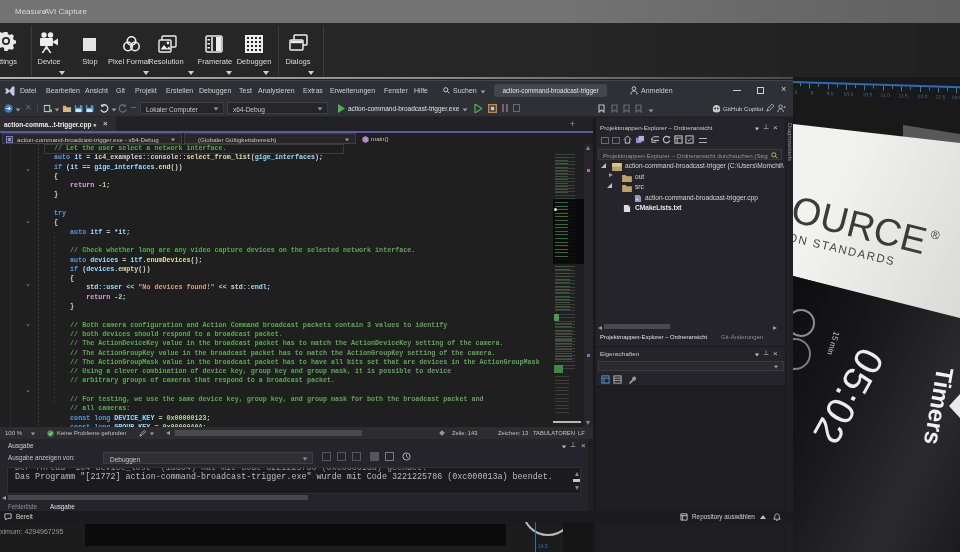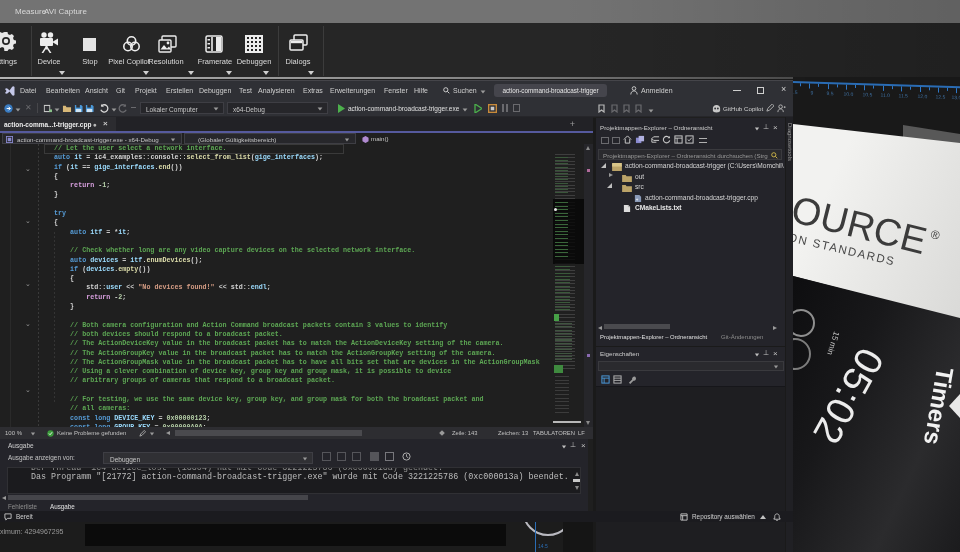--- a/index.html
+++ b/index.html
@@ -31,21 +31,21 @@
 #code{left:0;top:27px;width:553px;height:283px;overflow:hidden;background:#1f1f1f}
 #codepre{position:absolute;left:38px;top:0;font:bold 6.7px/9.3px "Liberation Mono",monospace;color:#d4d4d4;white-space:pre}
 .c{color:#5da754}.k{color:#569cd6}.r{color:#d8a0df}.v{color:#9cdcfe}.f{color:#dcdcaa}.s{color:#d69d85}.n{color:#b5cea8}.o{color:#c8c8c8}
 #minimap{left:553px;top:27px;width:31px;height:283px;background:#1f1f1f}
 #vscroll{left:584px;top:27px;width:9px;height:283px;background:#26262a}
 #edstatus{left:0;top:310px;width:593px;height:12px;background:#2d2d31;font-size:6px;color:#c0c0c0}
 
 #outpanel{left:0;top:358px;width:588px;height:72px;background:#24242a}
 #outpanel .hd{font-size:6.5px;color:#cfcfcf}
 #outbox{left:7px;top:27.5px;width:574px;height:27px;background:#1b1b1e;border:1px solid #303034;overflow:hidden}
-#outbox pre{position:absolute;left:23px;top:-3.5px;font:8.4px/8.6px "Liberation Mono",monospace;color:#bdbdbd}
+#outbox pre{position:absolute;left:7px;top:-3.5px;font:8.4px/8.6px "Liberation Mono",monospace;color:#bdbdbd}
 
 #rpanel{left:593px;top:37px;width:192px;height:472px;background:#24242a;border-left:3px solid #1a1a1a}
 .ph{font-size:6.2px;color:#cfcfcf}
 .tree{font-size:6.6px;color:#d6d6d6}
 #dstrip{left:785px;top:36px;width:8px;height:473px;background:#202024;border-left:1px solid #1a1a1a}
 #statusbar{left:0;top:430px;width:793px;height:11px;background:#1b1b1f;font-size:6.4px;color:#d0d0d0}
 
 #botbg{left:0;top:521px;width:793px;height:31px;background:#1c1c1c;overflow:hidden}
 </style></head>
 <body>
@@ -81,21 +81,21 @@
   <div class="a" style="left:83px;top:38px;width:13px;height:13px;background:#e4e4e4"></div>
   <div class="a tb-lab" style="left:74px;width:32px">Stop</div>
 
   <svg class="a" style="left:122px;top:35px" width="19" height="18" viewBox="0 0 19 18">
         <g fill="none" stroke="#ededed" stroke-width="1.6">
           <circle cx="9.5" cy="6" r="4.2"></circle>
           <circle cx="6" cy="11.5" r="4.2"></circle>
           <circle cx="13" cy="11.5" r="4.2"></circle>
         </g>
       </svg>
-  <div class="a tb-lab" style="left:104px;width:50px">Pixel Copilot</div>
+  <div class="a tb-lab" style="left:104px;width:50px">Pixel Format</div>
   <div class="a dda" style="left:143px;top:71px"></div>
 
   <svg class="a" style="left:158px;top:35px" width="19" height="18" viewBox="0 0 19 18">
         <g>
           <rect x="4" y="1" width="14" height="11" rx="1" fill="none" stroke="#ededed" stroke-width="1.4"></rect>
           <rect x="1" y="5" width="12" height="12" rx="1" fill="#262626" stroke="#ededed" stroke-width="1.4"></rect>
           <path d="M2.5 14.5 6 10l3 3.5 2-2 2 3z" fill="#ededed"></path>
           <circle cx="10" cy="8" r="1.4" fill="#ededed"></circle>
         </g>
       </svg>

